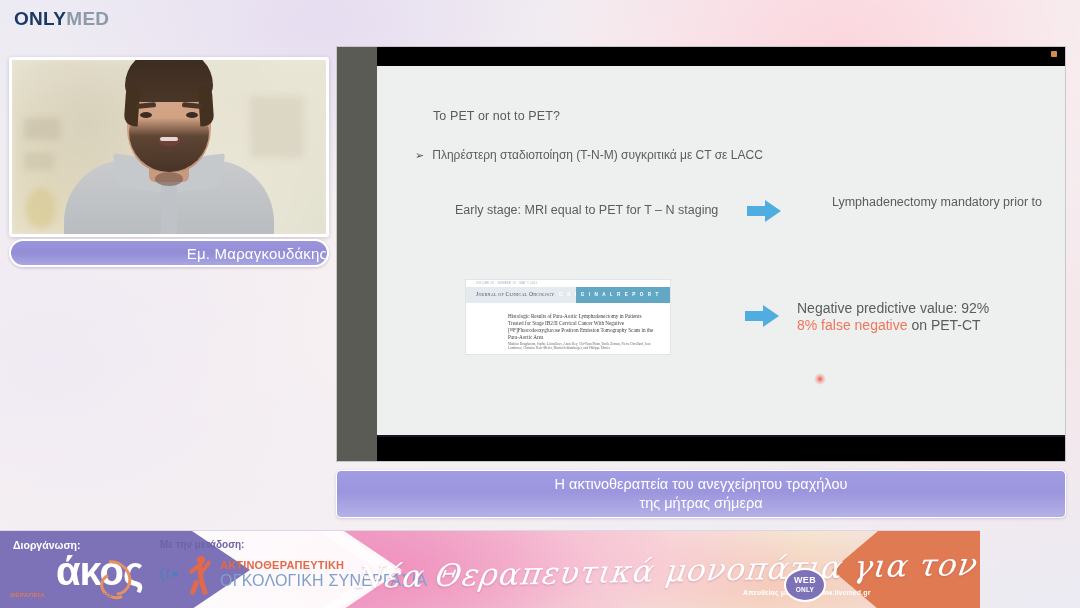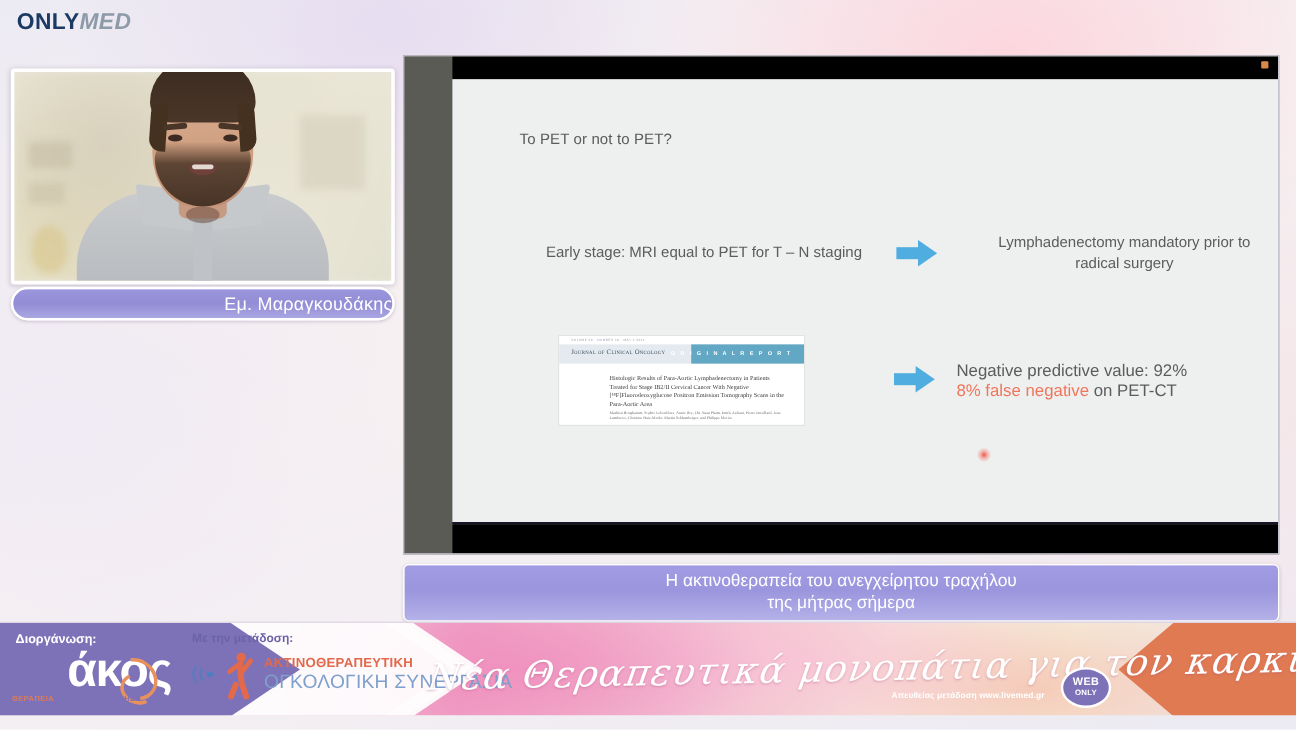--- a/index.html
+++ b/index.html
@@ -18,21 +18,21 @@
       linear-gradient(160deg,#eceaf3 0%,#f3eef2 22%,#f7f1f2 45%,#f2eef2 70%,#eceaf2 100%);
   }
 
   
   .livemed {
     position: absolute; left: 14px; top: 8px;
     font-size: 19px; font-weight: bold; letter-spacing: .3px;
     line-height: 22px;
   }
   .livemed .l1 { color: #1b3a63; }
-  .livemed .l2 { color: #8d9aa8; font-weight: bold; font-style: italic; }
+  .livemed .l2 { color: #8d9aa8; font-weight: bold; }
 
   
   .cam-wrap {
     position: absolute; left: 9px; top: 57px;
     width: 320px; height: 180px;
     border: 3px solid #ffffff;
     border-radius: 3px;
     box-shadow: 0 1px 4px rgba(90,70,110,.25);
     overflow: hidden;
     background: #e9e7dc;
@@ -191,21 +191,21 @@
     border-radius: 5px;
     border: 1px solid #ffffff;
     background: linear-gradient(180deg,#a29ce4 0%,#9b95dd 45%,#b5b1e8 100%);
     box-shadow: 0 1px 3px rgba(90,70,110,.22);
     display:flex; flex-direction:column; align-items:center; justify-content:center;
     color:#ffffff; font-size:14.5px; line-height:19px; text-align:center;
   }
 
   
   .banner {
-    position:absolute; left:0; bottom:12px; width:1080px; height:78px;
+    position:absolute; left:0; bottom:0; width:980px; height:78px;
     overflow:hidden;
     background:
       radial-gradient(ellipse 300px 90px at 40% 50%, rgba(240,130,185,.55), rgba(240,130,185,0) 70%),
       radial-gradient(ellipse 260px 80px at 62% 40%, rgba(250,190,215,.55), rgba(250,190,215,0) 72%),
       radial-gradient(ellipse 240px 90px at 80% 70%, rgba(246,168,150,.45), rgba(246,168,150,0) 70%),
       linear-gradient(100deg,#f3dfe6 0%,#efc8dc 18%,#ef9fc4 36%,#f2b8cf 52%,#f6ddd8 68%,#f5e9d6 82%,#efd9de 100%);
     border-top: 1px solid #ded6e4;
   }
   .chev-purple {
     position:absolute; left:0; top:0; width:250px; height:78px;
@@ -354,31 +354,33 @@
   <div class="slide-topbar">
     <div class="slide-topdot"></div>
   </div>
   <div class="slide-botbar-edge"></div>
   <div class="slide-botbar"></div>
 
   <div class="slide-page">
 
     <div class="s-title">To PET or not to PET?</div>
 
+    <div class="s-bullet">
+      <span class="arrowglyph">➢</span><span>Πληρέστερη σταδιοποίηση (T-N-M) συγκριτικά με CT σε LACC</span>
+    </div>
 
     <div class="s-early">Early stage: MRI equal to PET for T – N staging</div>
 
     <div class="arrow-blue a1">
       <div class="shaft"></div>
       <div class="tip"></div>
     </div>
 
     <div class="s-lymph">
       <div>Lymphadenectomy mandatory prior to</div>
-      <div>radical surgery</div>
     </div>
 
 
     <div class="journal">
       <div class="j-band"></div>
       <div class="j-bandright"></div>
       <div class="j-toptext">VOLUME  29  ·  NUMBER  19  ·  MAY  1  2011</div>
       <div class="j-name">Journal of Clinical Oncology</div>
       <div class="j-report">O R I G I N A L   R E P O R T</div>
       <div class="j-body">Histologic Results of Para-Aortic Lymphadenectomy in Patients Treated for Stage IB2/II Cervical Cancer With Negative [¹⁸F]Fluorodeoxyglucose Positron Emission Tomography Scans in the Para-Aortic Area</div>

